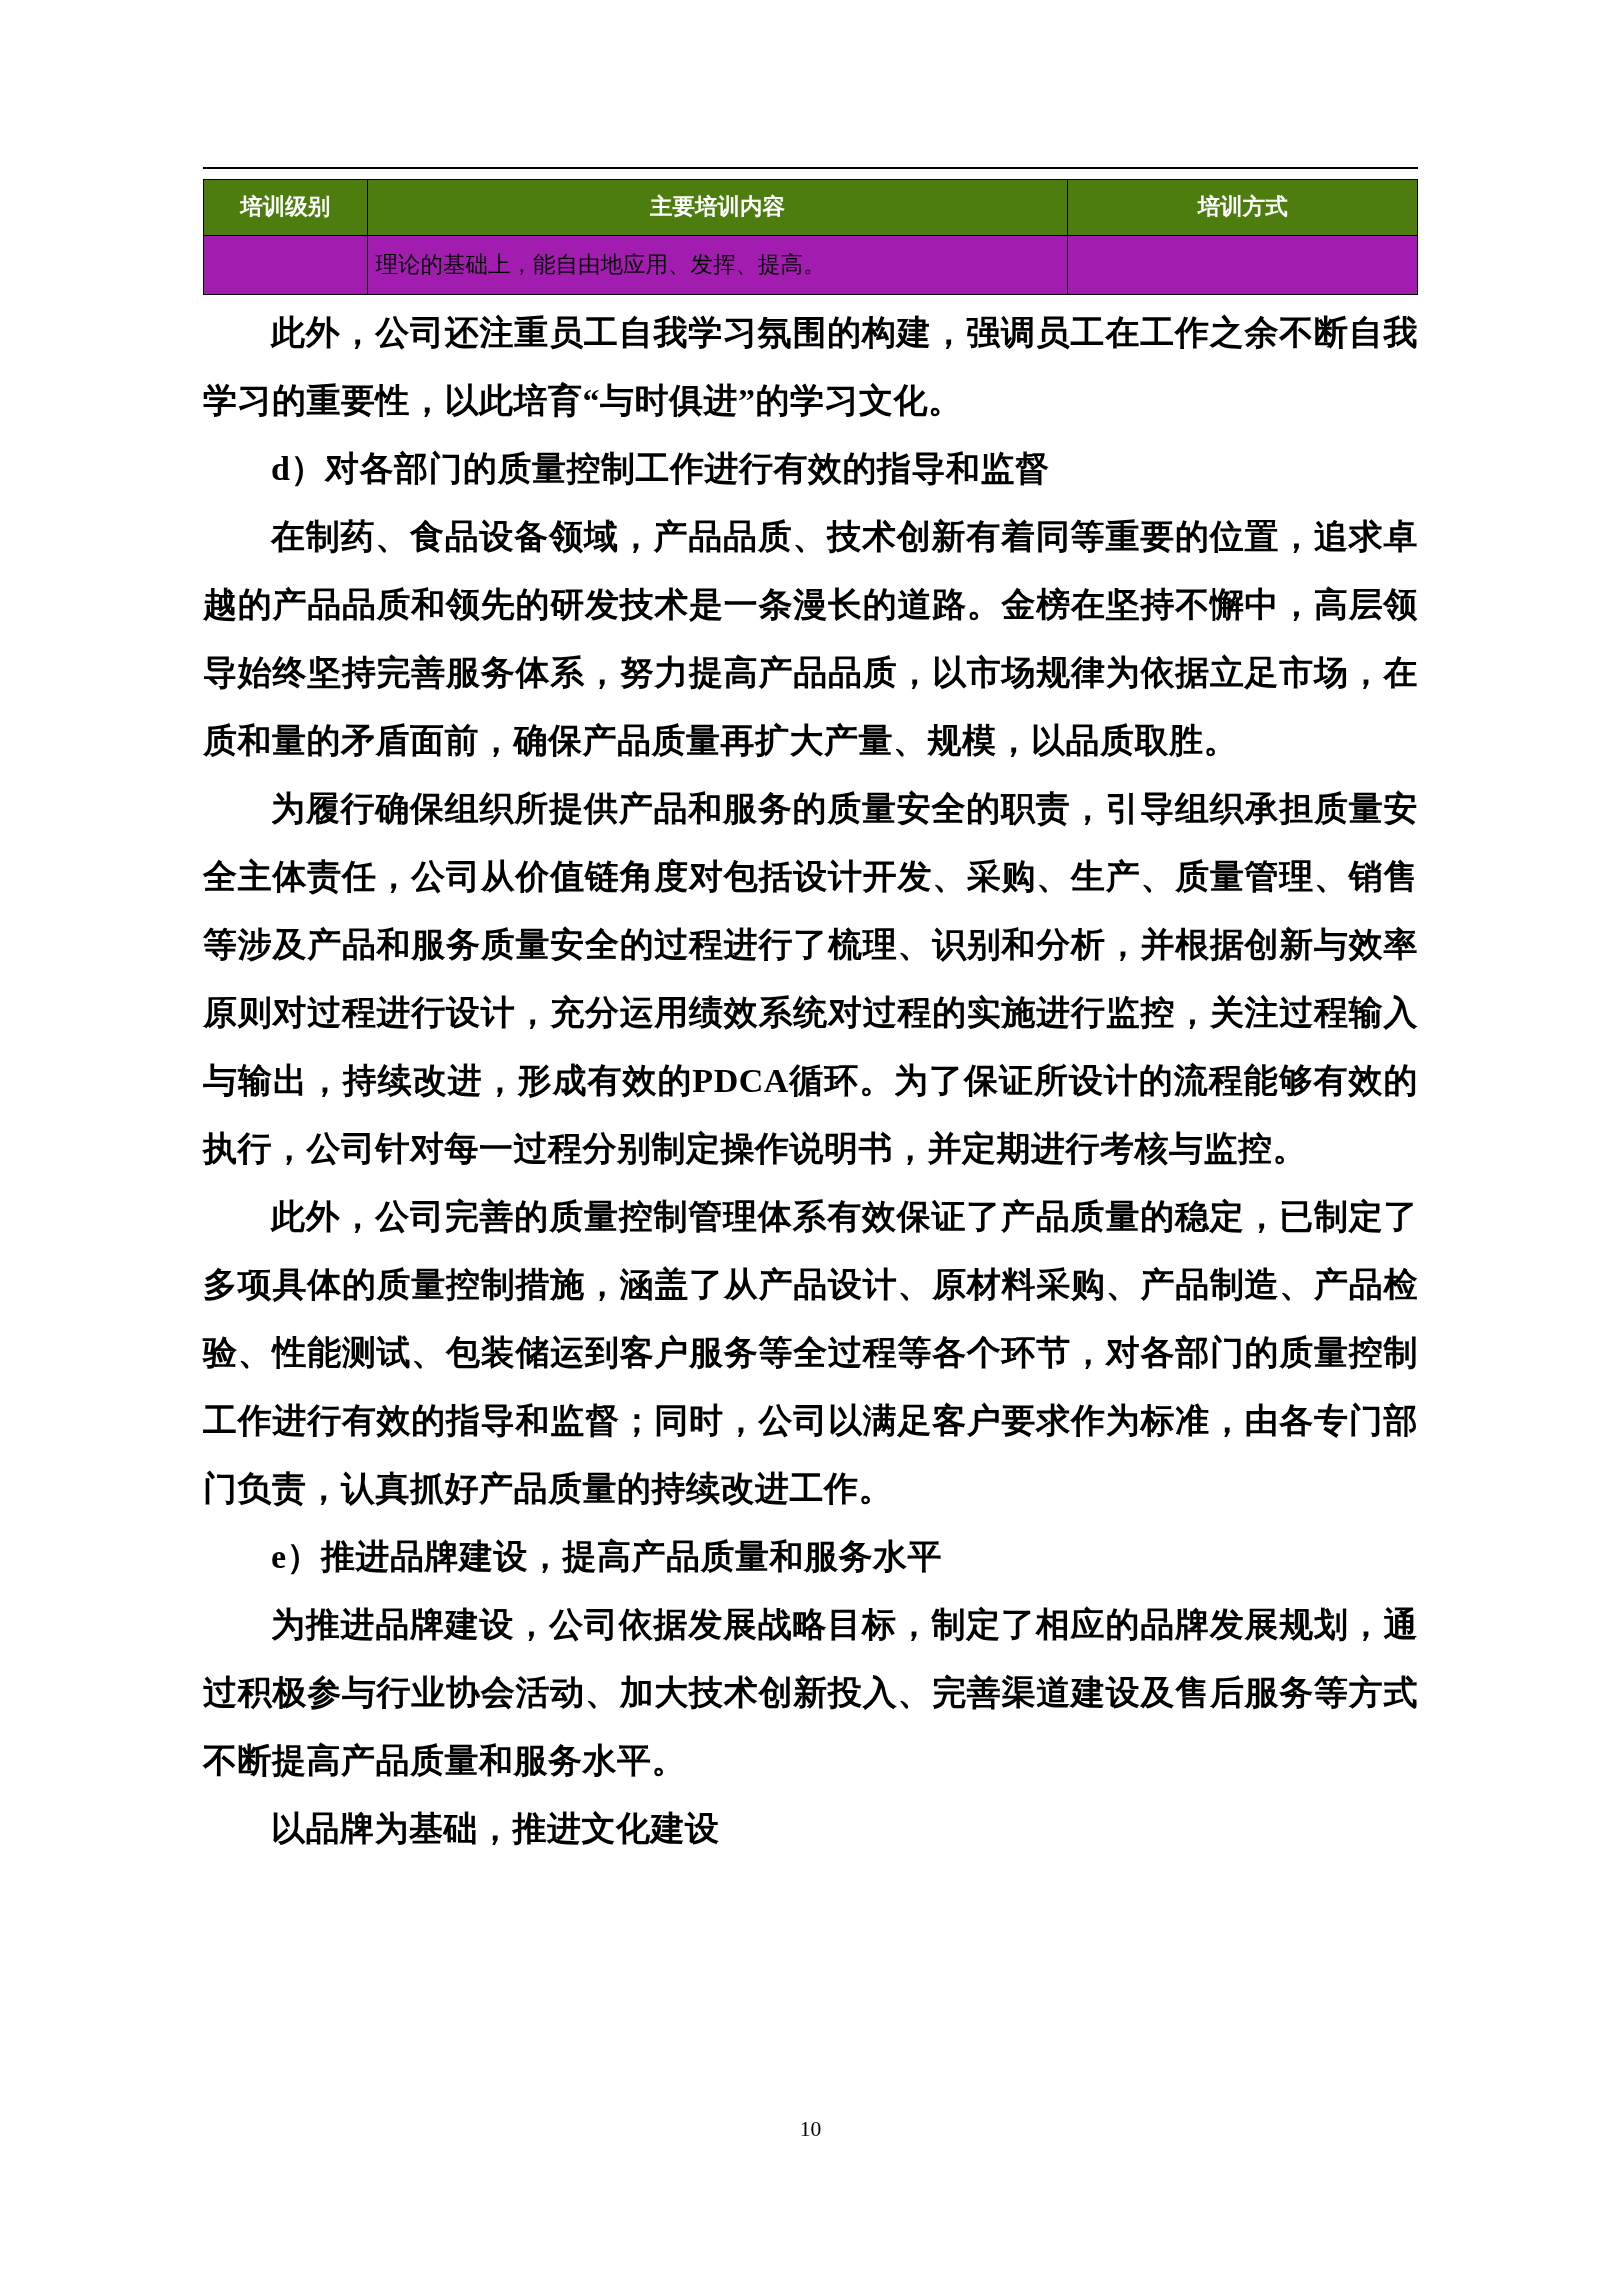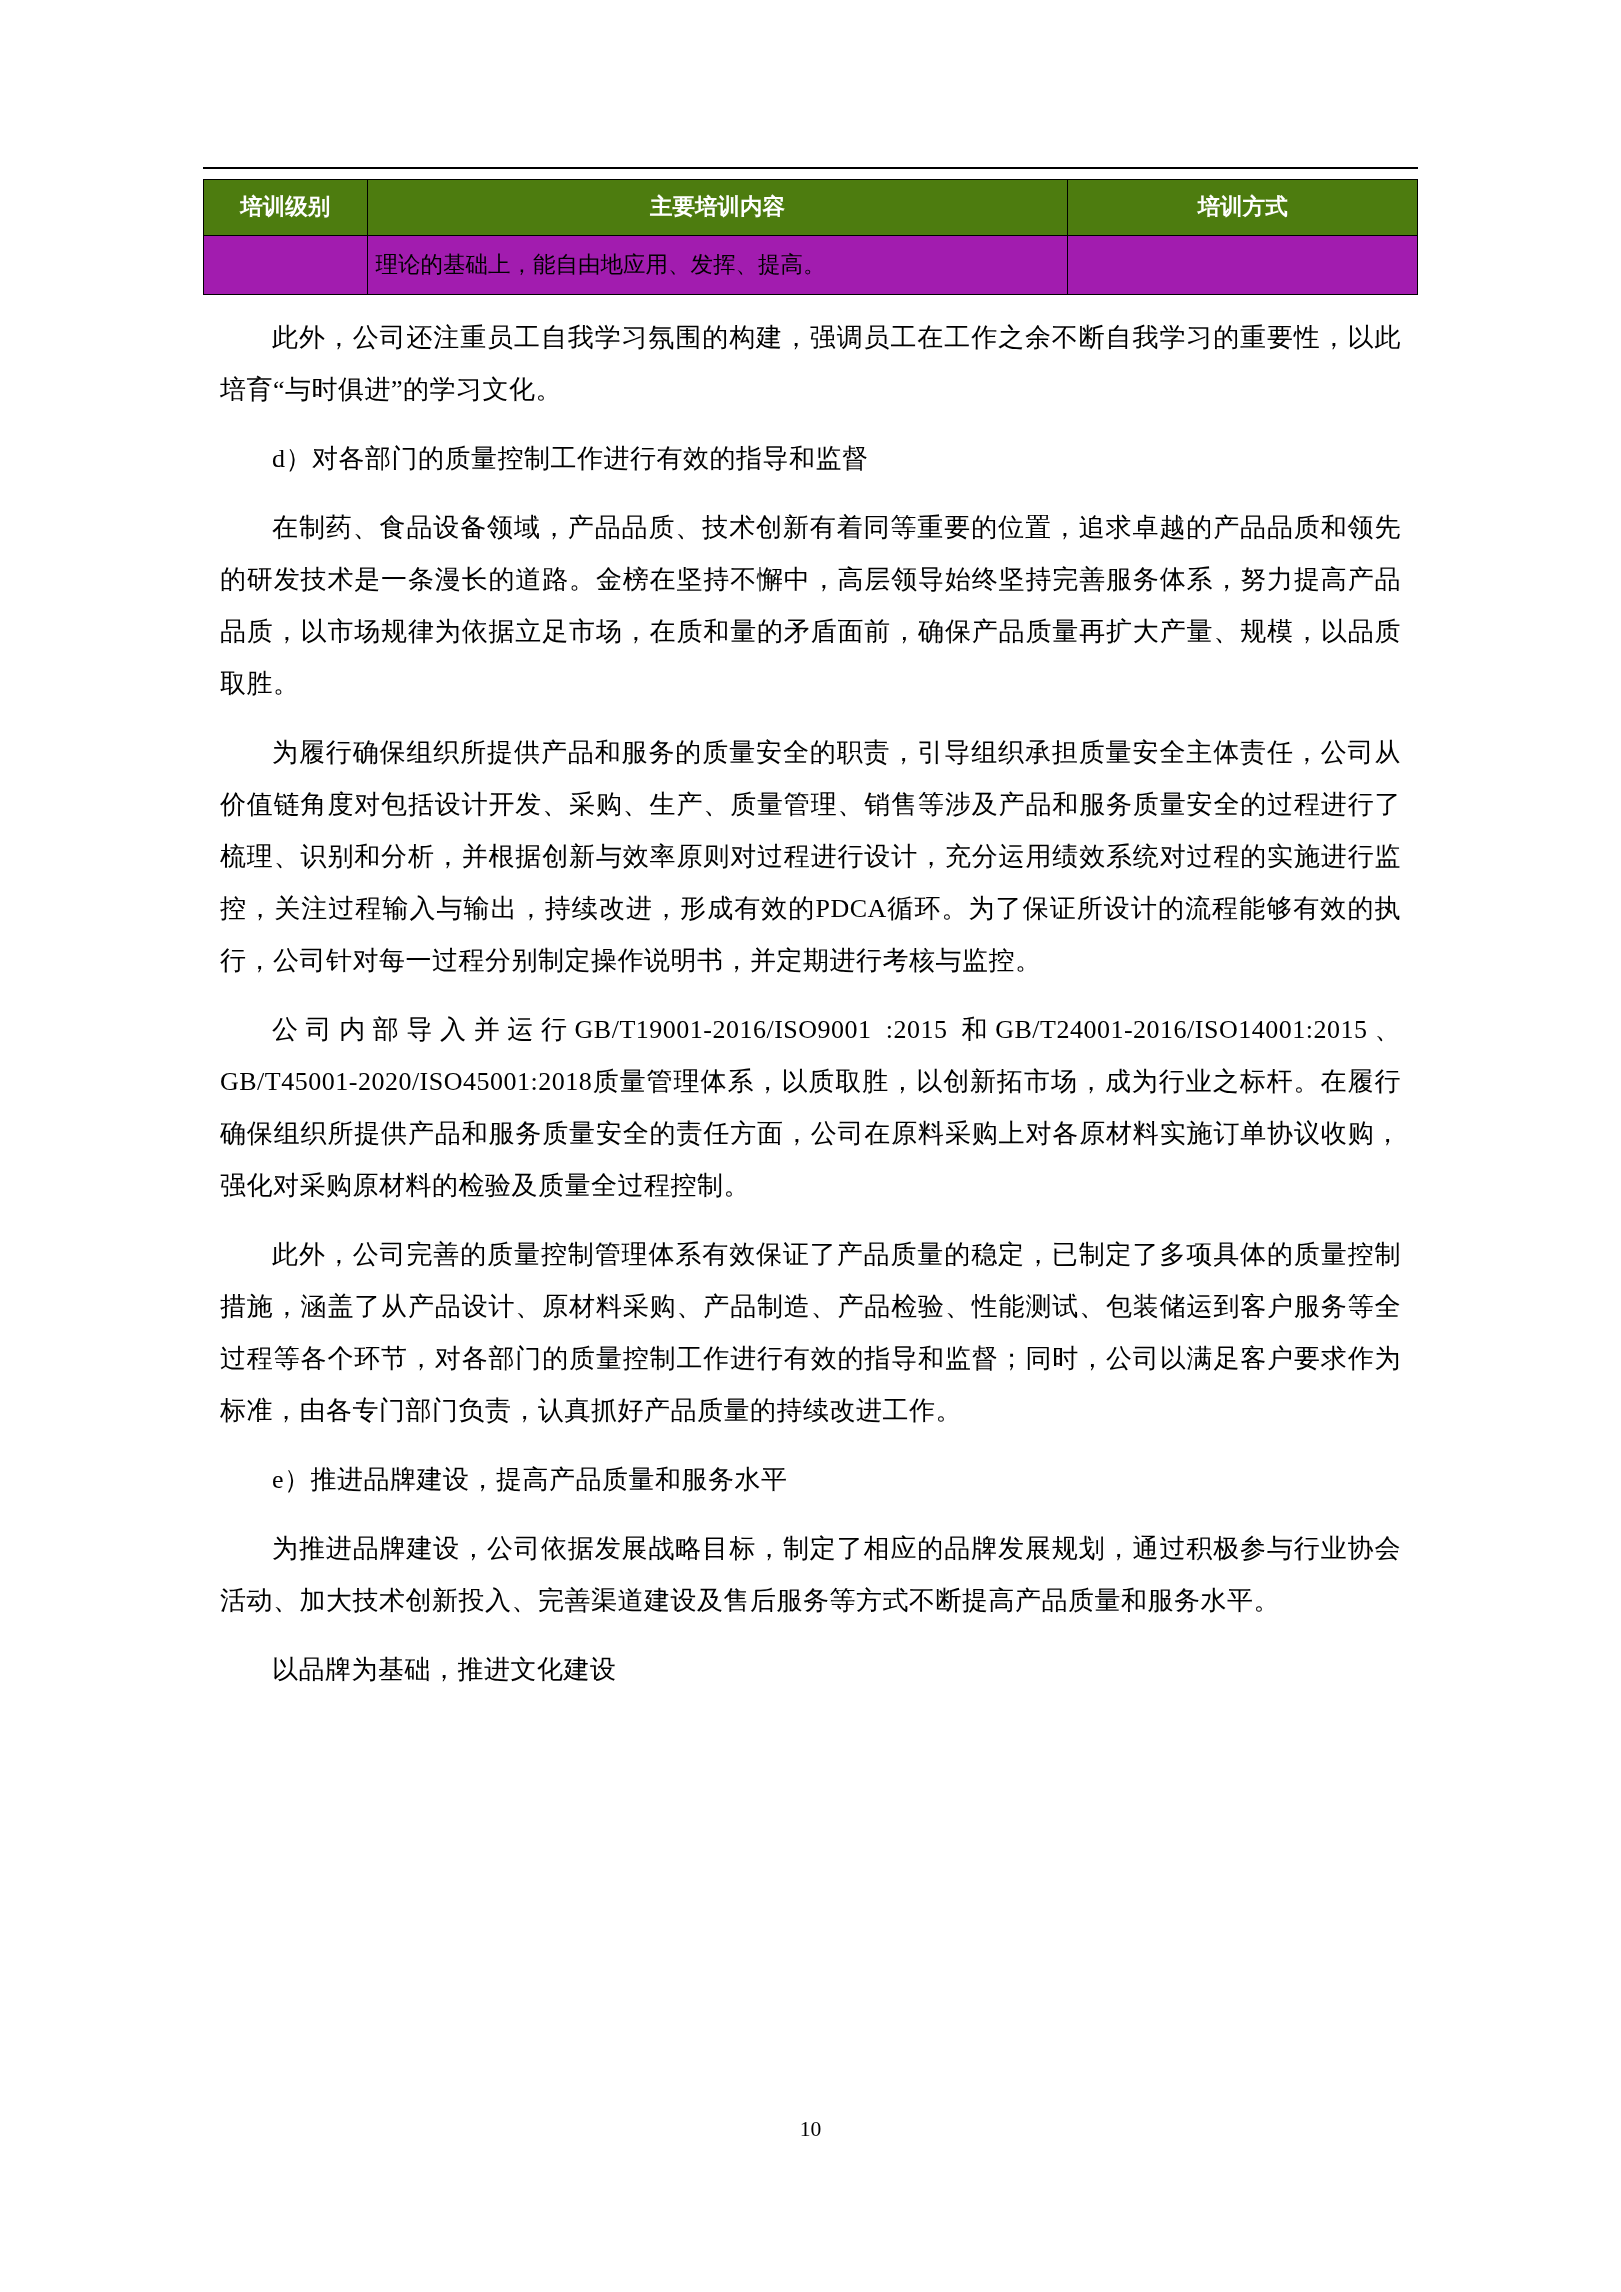--- a/index.html
+++ b/index.html
@@ -52,27 +52,28 @@
   }
   table.train-table tbody td {
     height: 47px;
     background: #a21caf;
     font-family: "Liberation Serif", serif;
     color: #000000;
   }
   .col-level { width: 147px; }
   .col-method { width: 333px; }
   .body-text {
-    font-size: 26px;
+    font-size: 34px;
     line-height: 2.0;
     text-align: justify;
     text-justify: inter-ideograph;
-    margin: 17px;
+    margin: 0;
     text-indent: 2em;
     letter-spacing: 0.5px;
+    font-weight: bold;
   }
   .para-block {
     margin-top: 3.9px;
   }
   .page-number {
     position: absolute;
     left: 0;
     right: 0;
     top: 2117px;
     text-align: center;
@@ -108,21 +109,20 @@
           <td class="col-method"></td>
         </tr>
       </tbody>
     </table>
 
     <div class="para-block">
       <p class="body-text">此外，公司还注重员工自我学习氛围的构建，强调员工在工作之余不断自我学习的重要性，以此培育“与时俱进”的学习文化。</p>
       <p class="body-text">d）对各部门的质量控制工作进行有效的指导和监督</p>
       <p class="body-text">在制药、食品设备领域，产品品质、技术创新有着同等重要的位置，追求卓越的产品品质和领先的研发技术是一条漫长的道路。金榜在坚持不懈中，高层领导始终坚持完善服务体系，努力提高产品品质，以市场规律为依据立足市场，在质和量的矛盾面前，确保产品质量再扩大产量、规模，以品质取胜。</p>
       <p class="body-text">为履行确保组织所提供产品和服务的质量安全的职责，引导组织承担质量安全主体责任，公司从价值链角度对包括设计开发、采购、生产、质量管理、销售等涉及产品和服务质量安全的过程进行了梳理、识别和分析，并根据创新与效率原则对过程进行设计，充分运用绩效系统对过程的实施进行监控，关注过程输入与输出，持续改进，形成有效的PDCA循环。为了保证所设计的流程能够有效的执行，公司针对每一过程分别制定操作说明书，并定期进行考核与监控。</p>
-      <p class="body-text justify-spread">公司内部导入并运行GB/T19001-2016/ISO9001 :2015 和GB/T24001-2016/ISO14001:2015、GB/T45001-2020/ISO45001:2018质量管理体系，以质取胜，以创新拓市场，成为行业之标杆。在履行确保组织所提供产品和服务质量安全的责任方面，公司在原料采购上对各原材料实施订单协议收购，强化对采购原材料的检验及质量全过程控制。</p>
       <p class="body-text">此外，公司完善的质量控制管理体系有效保证了产品质量的稳定，已制定了多项具体的质量控制措施，涵盖了从产品设计、原材料采购、产品制造、产品检验、性能测试、包装储运到客户服务等全过程等各个环节，对各部门的质量控制工作进行有效的指导和监督；同时，公司以满足客户要求作为标准，由各专门部门负责，认真抓好产品质量的持续改进工作。</p>
       <p class="body-text">e）推进品牌建设，提高产品质量和服务水平</p>
       <p class="body-text">为推进品牌建设，公司依据发展战略目标，制定了相应的品牌发展规划，通过积极参与行业协会活动、加大技术创新投入、完善渠道建设及售后服务等方式不断提高产品质量和服务水平。</p>
       <p class="body-text">以品牌为基础，推进文化建设</p>
     </div>
 
   </div>
 
   <div class="page-number">10</div>
 

